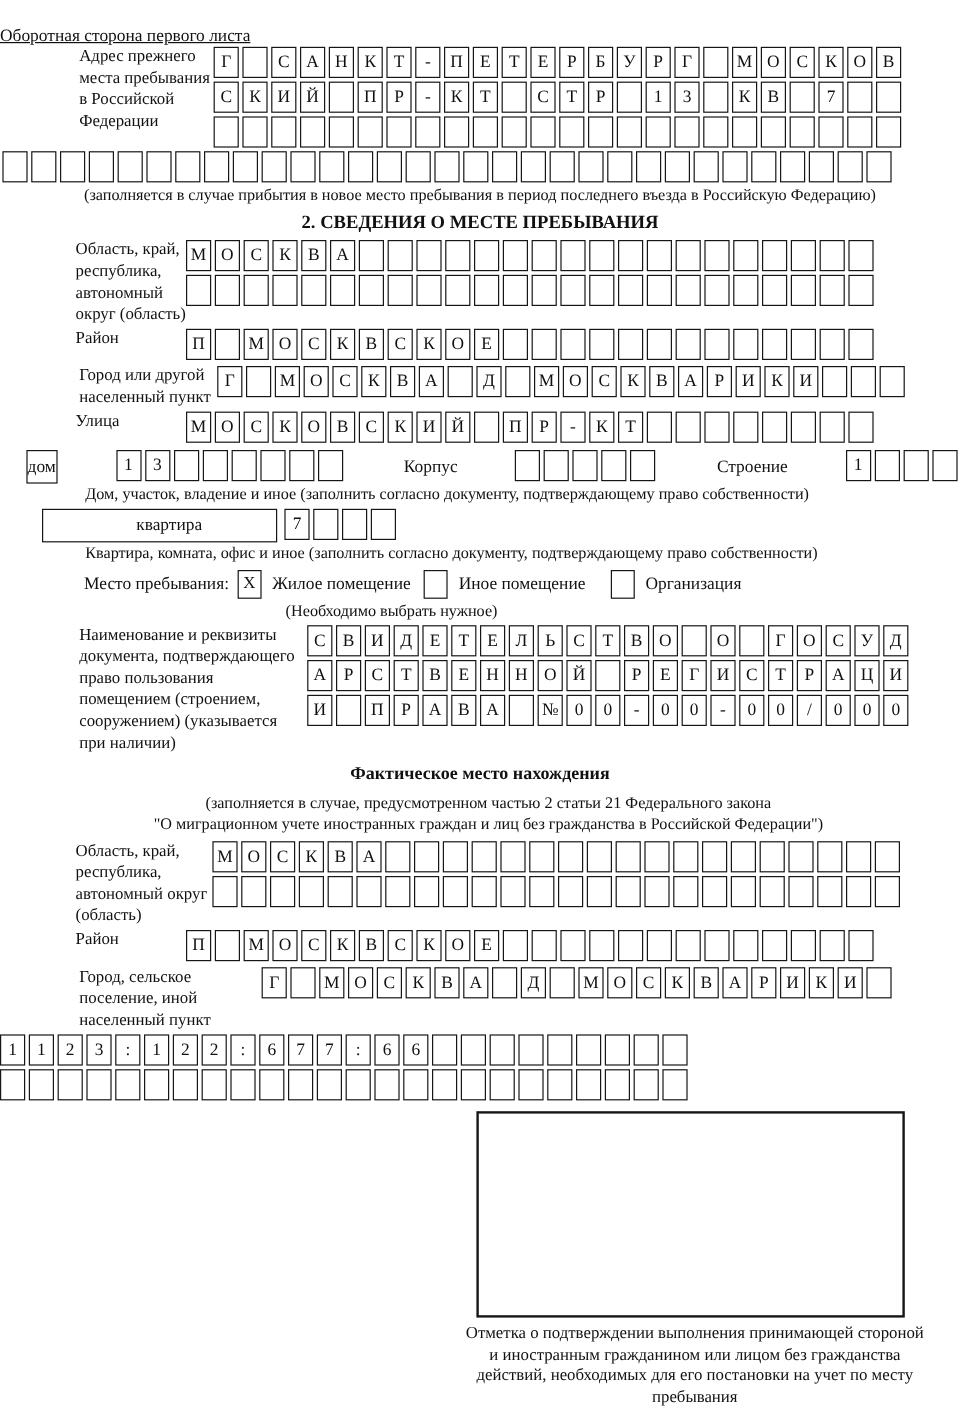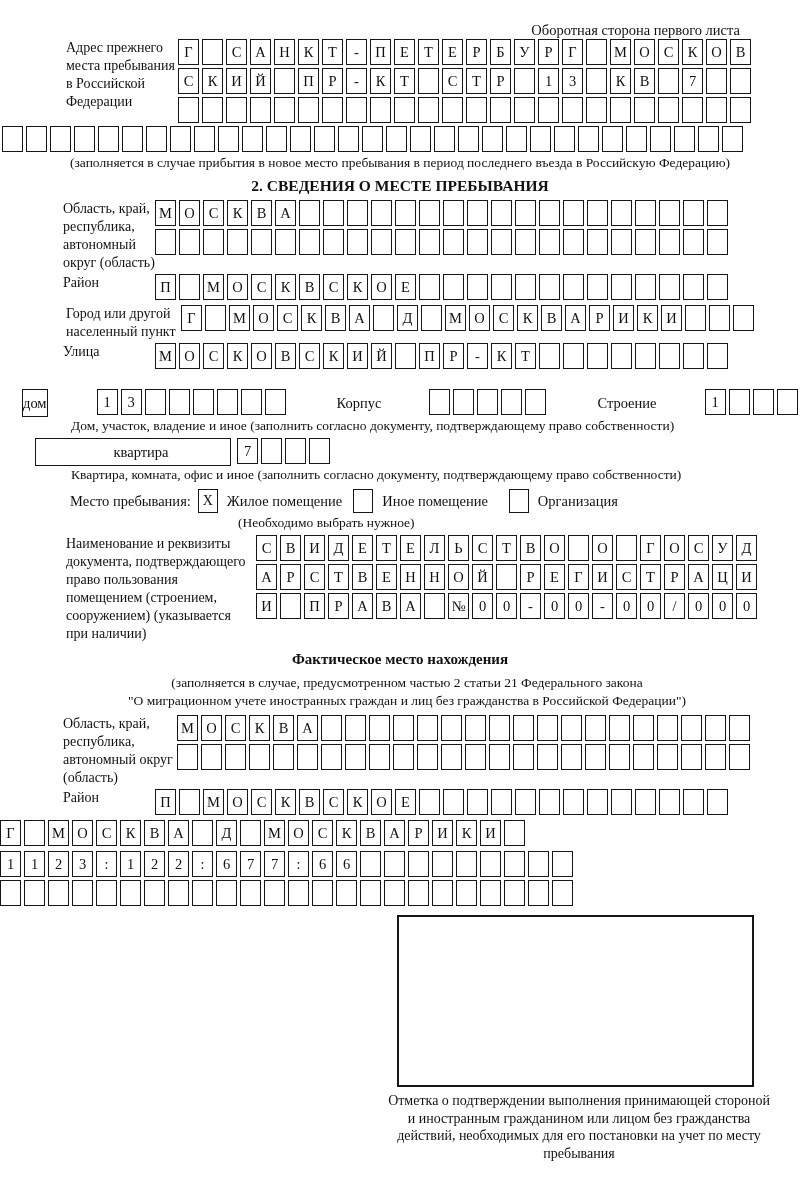--- a/index.html
+++ b/index.html
@@ -1,21 +1,21 @@
 <!DOCTYPE html>
 <html><head>
 <meta charset="utf-8">
 <style>
   html,body{margin:0;padding:0;}
   body{
     width:800px;height:1180px;background:#ffffff;color:#111;
     font-family:"Liberation Serif","DejaVu Serif",serif;
     overflow:hidden;position:relative;
   }
-  .header-note{margin:22px 60px 0 0;text-align:right;font-size:14.5px;}
+  .header-note{margin:22px 60px 0 0;text-align:left;font-size:14.5px;text-decoration:underline;}
   
   .cellrow{display:flex;flex-wrap:nowrap;margin-bottom:3px;}
   .cell{
     flex:0 0 21px;width:21px;height:26px;box-sizing:border-box;
     border:1.5px solid #161616;margin-right:3px;background:#fff;
     display:flex;align-items:center;justify-content:center;
     font-size:14.5px;line-height:1;
   }
   
   .fgroup{display:flex;align-items:flex-start;}
@@ -51,21 +51,21 @@
     flex:0 0 20px;width:20px;height:24px;box-sizing:border-box;border:1.5px solid #161616;
     display:flex;align-items:center;justify-content:center;font-size:14px;margin:0 9px 0 7px;
   }
   .chkbox.gap1{margin-left:11px;}
   .chkbox.gap2{margin-left:21px;}
   .hint{margin:2px 0 0 238px;font-size:13.5px;}
   
   .stamp-wrap{margin:6px 0 0 385px;width:388px;}
   .stamp-box{box-sizing:border-box;width:357px;height:172px;border:2px solid #161616;margin-left:12px;background:#fff;}
   .stamp-caption{margin-top:5px;text-align:center;font-size:14px;line-height:17.5px;}
-  .mt2{margin-top:2px;} .mt3{margin-top:17px;gap:43px;} .mt4{margin-top:4px;} .mt5{margin-top:5px;}
+  .mt2{margin-top:2px;} .mt3{margin-top:3px;gap:43px;} .mt4{margin-top:4px;} .mt5{margin-top:5px;}
   .blockA{}
   .overflow-row{margin-left:2px;}
 </style>
 </head>
 <body>
 
 <div>
 
   <div class="header-note">Оборотная сторона первого листа</div>
 
@@ -550,20 +550,21 @@
         <span class="cell"></span>
         <span class="cell"></span>
         <span class="cell"></span>
         <span class="cell"></span>
         <span class="cell"></span>
         <span class="cell"></span>
       </div>
   </div>
 
   <div class="fgroup mt2">
+    <div class="flabel w218">Город, сельское поселение, иной населенный пункт</div>
     <div class="cellrow">
         <span class="cell">Г</span>
         <span class="cell"></span>
         <span class="cell">М</span>
         <span class="cell">О</span>
         <span class="cell">С</span>
         <span class="cell">К</span>
         <span class="cell">В</span>
         <span class="cell">А</span>
         <span class="cell"></span>

